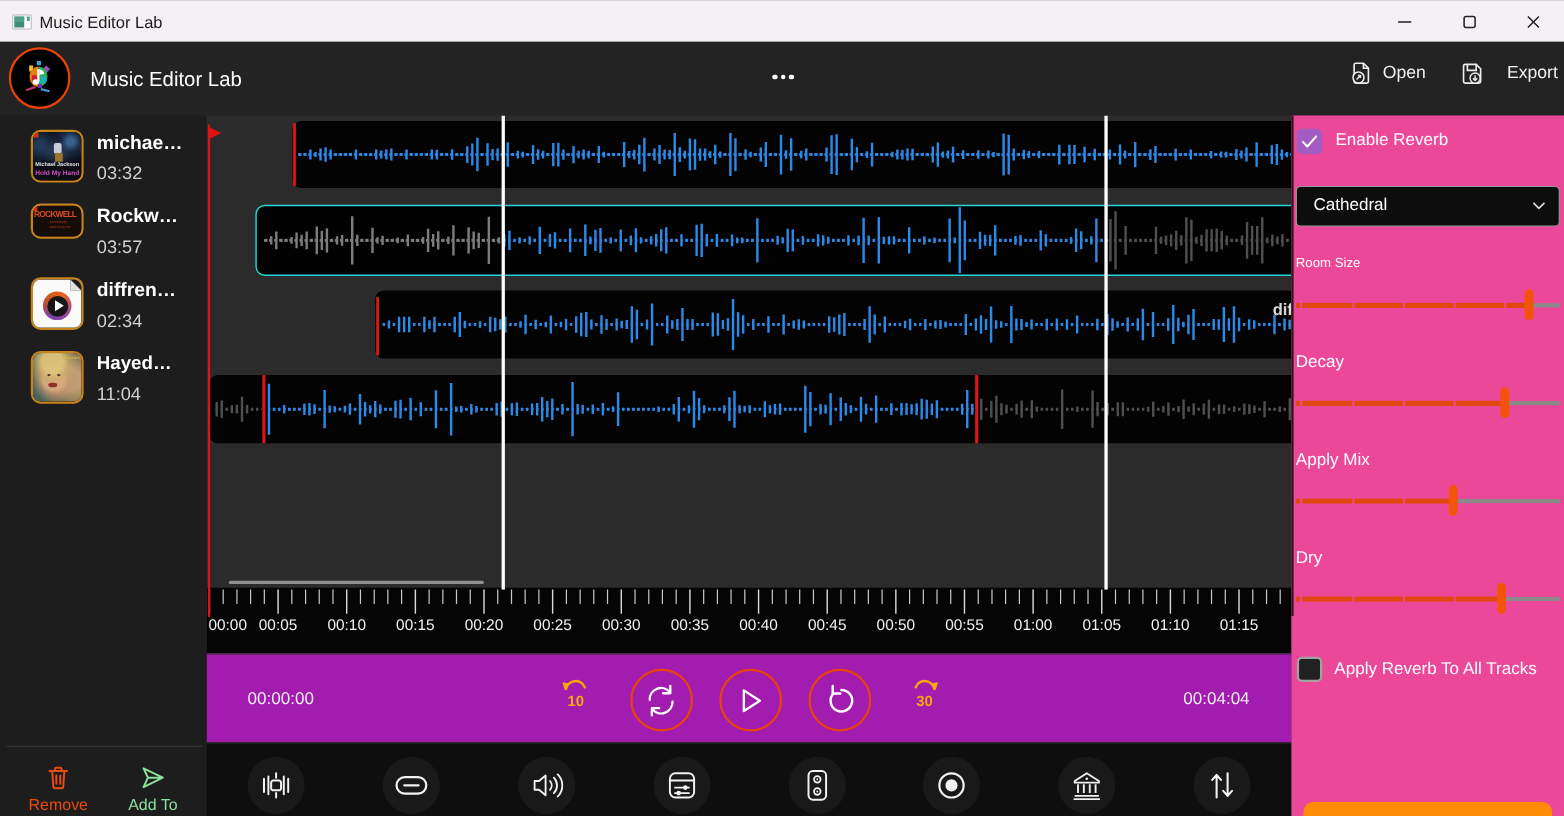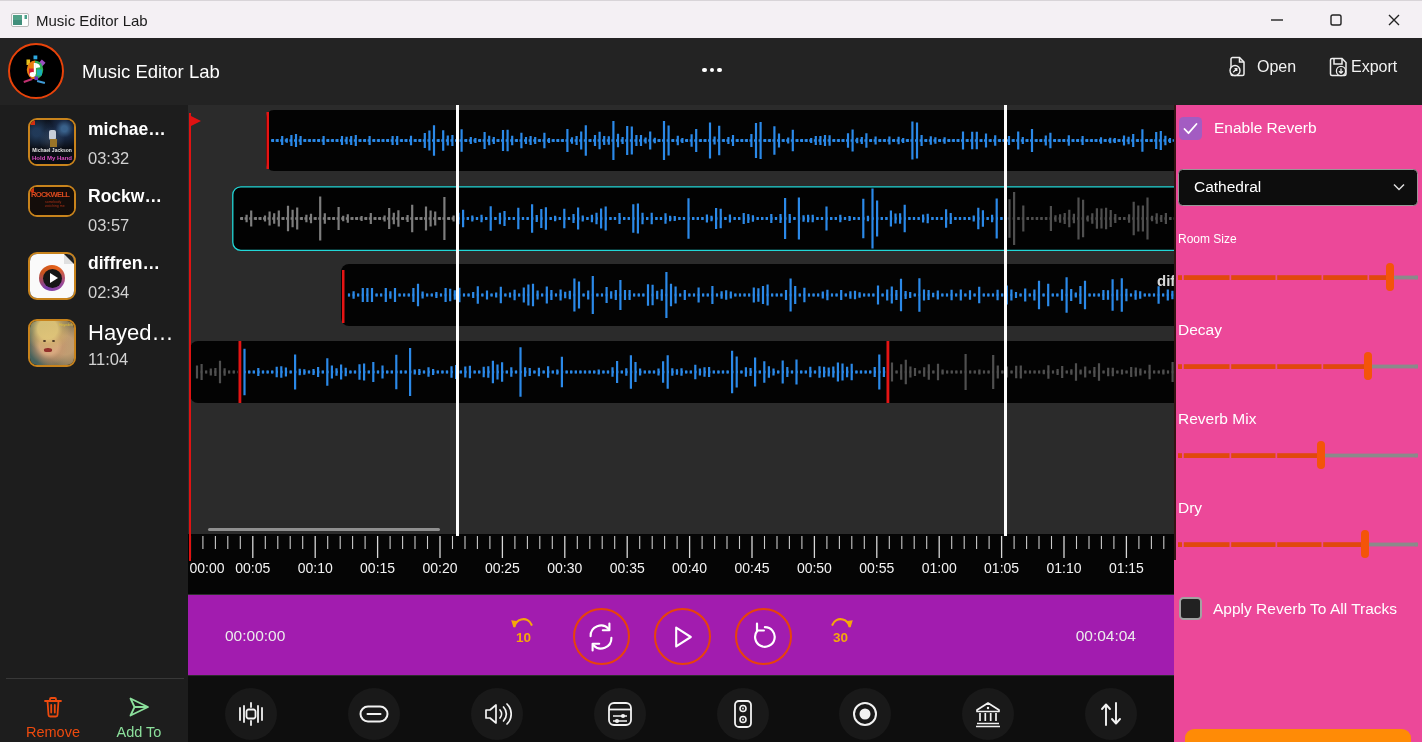--- a/index.html
+++ b/index.html
@@ -51,21 +51,21 @@
 
 <div class="abs" style="left:1228px;top:56px;display:flex;align-items:center;gap:9px">
   <svg width="20" height="22" viewBox="0 0 20 22">
     <path d="M4.5 1.5h7l4.5 4.5v12a1.5 1.5 0 0 1-1.5 1.5h-10A1.5 1.5 0 0 1 3 18V3a1.5 1.5 0 0 1 1.5-1.5z" fill="none" stroke="#eee" stroke-width="1.5"></path>
     <path d="M11.5 1.5V6H16" fill="none" stroke="#eee" stroke-width="1.5"></path>
     <circle cx="7" cy="14.5" r="5" fill="#232323" stroke="#eee" stroke-width="1.4"></circle>
     <path d="M5.2 16.3l3.4-3.4M8.8 15V12.7H6.5" fill="none" stroke="#eee" stroke-width="1.3"></path>
   </svg>
   <span style="color:#f2f2f2;font-size:16px">Open</span>
 </div>
-<div class="abs" style="left:1328px;top:56px;display:flex;align-items:center;gap:3px">
+<div class="abs" style="left:1328px;top:56px;display:flex;align-items:center;gap:22px">
   <svg width="20" height="22" viewBox="0 0 20 22">
     <path d="M2.5 4A1.5 1.5 0 0 1 4 2.5h10L18 6.5V18a1.5 1.5 0 0 1-1.5 1.5H4A1.5 1.5 0 0 1 2.5 18z" fill="none" stroke="#eee" stroke-width="1.5"></path>
     <path d="M6 2.5V8h8V3" fill="none" stroke="#eee" stroke-width="1.5"></path>
     <circle cx="13" cy="15" r="4.6" fill="#232323" stroke="#eee" stroke-width="1.3"></circle>
     <path d="M13 12.5v4.4M11 15.2l2 1.9 2-1.9" fill="none" stroke="#eee" stroke-width="1.3"></path>
   </svg>
   <span style="color:#f2f2f2;font-size:16px">Export</span>
 </div>
 <div class="abs" style="left:0;top:105px;width:188px;height:637px;background:#1d1d1d">
 <div class="abs" style="left:28px;top:13px;width:48px;height:48px;border:2px solid #c8831c;border-radius:9px;overflow:hidden;background:#000">
@@ -108,21 +108,21 @@
  radial-gradient(circle at 40% 18%, rgba(222,196,120,.95) 0 22%, rgba(205,175,105,.6) 34%, transparent 52%),
  radial-gradient(circle at 42% 55%, rgba(218,170,128,.95) 0 26%, rgba(200,150,110,.55) 40%, transparent 58%),
  radial-gradient(circle at 80% 55%, rgba(205,165,120,.8) 0 22%, transparent 48%),
  linear-gradient(100deg,#47625c 0 28%,#7d7258 55%,#97825c 100%);position:relative">
  <div style="position:absolute;left:14px;top:27px;width:8px;height:3.5px;background:#93302a;border-radius:45%"></div>
  <div style="position:absolute;left:13px;top:19px;width:3px;height:2px;background:#4a3626;border-radius:50%"></div>
  <div style="position:absolute;left:22px;top:19px;width:3px;height:2px;background:#4a3626;border-radius:50%"></div>
  <div style="position:absolute;right:1px;top:2px;width:14px;color:#e0c23c;font-size:3.5px">Hayedeh</div>
 </div>
       </div>
-<div class="abs" style="left:88px;top:215px;font-size:22px;font-weight:400;color:#fff">Hayed…</div>
+<div class="abs" style="left:88px;top:215px;font-size:17px;font-weight:700;color:#fff">Hayed…</div>
 <div class="abs" style="left:88px;top:245px;font-size:16.5px;color:#d2d2d2">11:04</div>
 <div class="abs" style="left:6px;top:573px;width:178px;height:1px;background:#383838"></div>
 <svg class="abs" style="left:43px;top:591px" width="20" height="22" viewBox="0 0 20 22">
  <path d="M2 5h16M7 5V3.2A1.2 1.2 0 0 1 8.2 2h3.6A1.2 1.2 0 0 1 13 3.2V5M4.5 5l1 14a1.6 1.6 0 0 0 1.6 1.5h5.8a1.6 1.6 0 0 0 1.6-1.5l1-14M8.2 9v7.5M11.8 9v7.5" fill="none" stroke="#ed4a0e" stroke-width="1.8" stroke-linecap="round"></path>
 </svg>
 <div class="abs" style="left:0px;top:619px;width:106px;text-align:center;color:#ed4a0e;font-size:14.5px">Remove</div>
 <svg class="abs" style="left:127px;top:590px" width="24" height="24" viewBox="0 0 24 24">
  <path d="M3.5 3.5L21 12L3.5 20.5L7.5 12zM7.5 12H21" fill="none" stroke="#8ce09c" stroke-width="1.8" stroke-linejoin="round"></path>
 </svg>
 <div class="abs" style="left:86px;top:619px;width:106px;text-align:center;color:#8ce09c;font-size:14.5px">Add To</div>
@@ -292,21 +292,21 @@
 <svg class="abs" style="left:4px;top:258.5px" width="240" height="5" viewBox="0 0 240 5">
         <rect x="190" y="0.6" width="50" height="3.8" fill="#8a8a8a"></rect>
         <rect x="236" y="0.6" width="4" height="3.8" rx="1.9" fill="#8a8a8a"></rect>
         <rect x="0.0" y="0.2" width="4.0" height="4.8" fill="#e1480e"></rect>
         <rect x="5.8" y="0.2" width="45.7" height="4.8" fill="#e1480e"></rect>
         <rect x="53.2" y="0.2" width="44.3" height="4.8" fill="#e1480e"></rect>
         <rect x="99.2" y="0.2" width="44.3" height="4.8" fill="#e1480e"></rect>
         <rect x="145.2" y="0.2" width="44.3" height="4.8" fill="#e1480e"></rect>
       </svg>
 <div class="abs" style="left:190px;top:247.0px;width:8px;height:28px;background:#f4540a;border-radius:4px"></div>
-<div class="abs" style="left:4px;top:305px;font-size:15.5px;color:#fff">Reverb Mix</div>
+<div class="abs" style="left:4px;top:305px;font-size:15.5px;color:#fff">Apply Mix</div>
 <svg class="abs" style="left:4px;top:347.5px" width="240" height="5" viewBox="0 0 240 5">
         <rect x="143" y="0.6" width="97" height="3.8" fill="#8a8a8a"></rect>
         <rect x="236" y="0.6" width="4" height="3.8" rx="1.9" fill="#8a8a8a"></rect>
         <rect x="0.0" y="0.2" width="4.0" height="4.8" fill="#e1480e"></rect>
         <rect x="5.8" y="0.2" width="45.7" height="4.8" fill="#e1480e"></rect>
         <rect x="53.2" y="0.2" width="44.3" height="4.8" fill="#e1480e"></rect>
         <rect x="99.2" y="0.2" width="43.8" height="4.8" fill="#e1480e"></rect>
       </svg>
 <div class="abs" style="left:143px;top:336.0px;width:8px;height:28px;background:#f4540a;border-radius:4px"></div>
 <div class="abs" style="left:4px;top:394px;font-size:15.5px;color:#fff">Dry</div>

